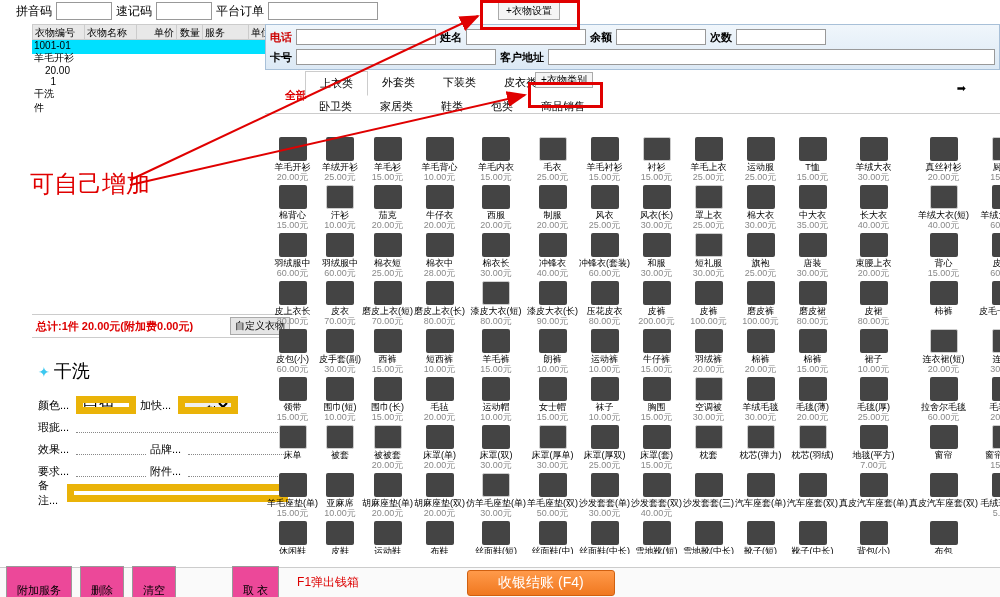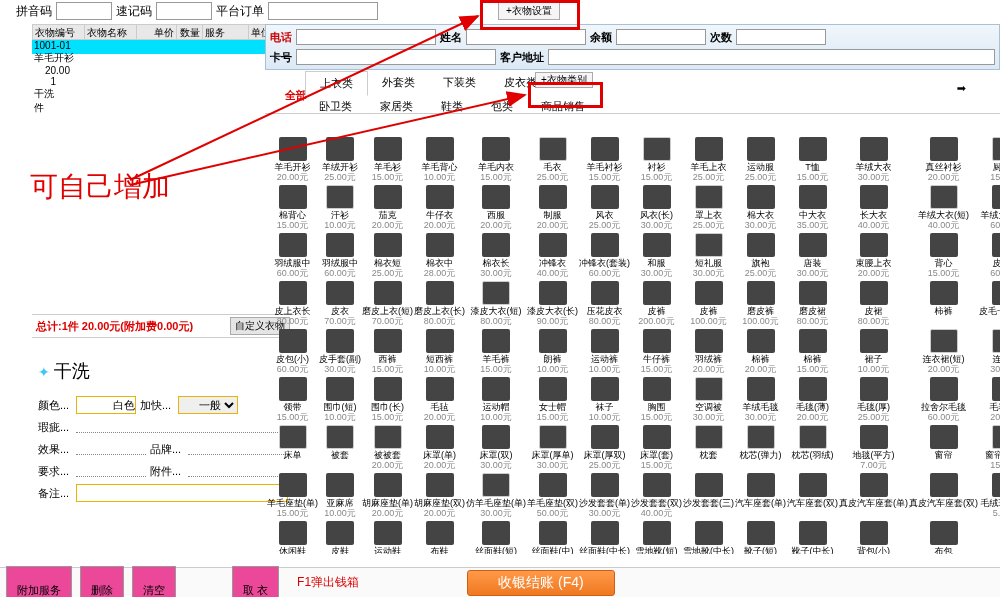--- a/index.html
+++ b/index.html
@@ -11,41 +11,41 @@
 .top-bar input { height: 18px; border: 1px solid #999; padding: 0 2px; font-size: 11px; }
 .btn-clothset { position: absolute; left: 498px; top: 2px; width: 62px; height: 18px; background: #f5f5f5; border: 1px solid #aaa; font-size: 10px; cursor: pointer; }
 
 
 .redbox { position: absolute; border: 3px solid #e00000; pointer-events: none; z-index: 50; }
 .redbox1 { left: 480px; top: 0px; width: 100px; height: 30px; }
 .redbox2 { left: 528px; top: 82px; width: 75px; height: 26px; }
 
 
 svg.arrows { position: absolute; left: 0; top: 0; width: 1000px; height: 300px; pointer-events: none; z-index: 49; }
-.anno-text { position: absolute; color: #e00000; font-size: 28px; pointer-events: none; z-index: 51; }
+.anno-text { position: absolute; color: #e00000; font-size: 24px; pointer-events: none; z-index: 51; }
 
 
 .left-panel { position: absolute; left: 0; top: 24px; width: 262px; height: 540px; margin-left: 32px; }
 .tbl-head { display: flex; background: #e8e8e8; border: 1px solid #ccc; font-size: 10px; height: 16px; }
 .tbl-head span { border-right: 1px solid #ccc; padding: 1px 2px; }
 .tbl-row { display: flex; background: #00e0ff; font-size: 10px; height: 14px; flex-direction: column; }
 .tbl-row span { padding: 0 2px; }
 .c1{width:52px}.c2{width:52px}.c3{width:40px;text-align:right}.c4{width:26px;text-align:right}.c5{width:46px}.c6{width:36px}
 
 .summary { position: absolute; top: 290px; left: 0; width: 262px; height: 24px; border-top: 1px solid #ccc; border-bottom: 1px solid #ccc; display: flex; align-items: center; justify-content: space-between; padding: 0 4px; }
 .summary .txt { color: #d00; font-size: 11px; font-weight: bold; }
 .summary button { font-size: 10px; height: 18px; padding: 0 4px; border: 1px solid #aaa; background: #e5e5e5; cursor: pointer; }
 
 .wash-title { position: absolute; top: 335px; left: 6px; font-size: 18px; }
 .wash-title::before { content: "✦"; color: #3cc8f0; margin-right: 4px; font-size: 14px; }
 
 .attrs { position: absolute; top: 370px; left: 6px; width: 250px; }
 .attr-row { display: flex; align-items: center; height: 22px; gap: 4px; font-size: 11px; }
 .attr-row label { width: 34px; }
-.attr-row input, .attr-row select { height: 18px; border: 1px solid #eab308; font-size: 11px; text-align: right; }
+.attr-row input, .attr-row select { height: 18px; border: 7px solid #eab308; font-size: 16px; }
 .dotline { border-bottom: 1px dotted #888; flex: 1; height: 12px; }
 
 
 .right-area { position: absolute; left: 265px; top: 24px; right: 0; }
 .cust-bar { background: linear-gradient(#f0f6fb,#dce9f5); border: 1px solid #a8c0d8; padding: 2px 4px; font-size: 11px; }
 .cust-row { display: flex; align-items: center; height: 20px; gap: 4px; }
 .cust-row b { color: #c00; font-weight: bold; }
 .cust-row label { font-weight: bold; }
 .cust-row input { height: 16px; border: 1px solid #999; flex: 1; min-width: 40px; }
 

